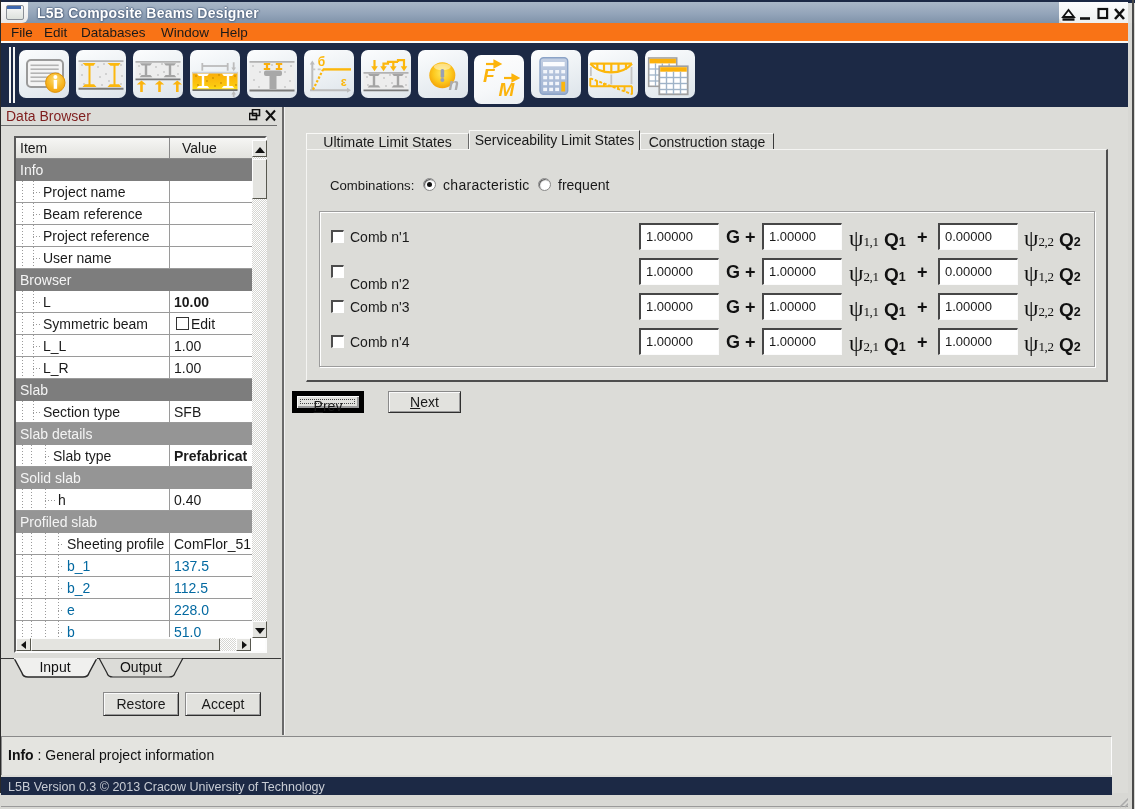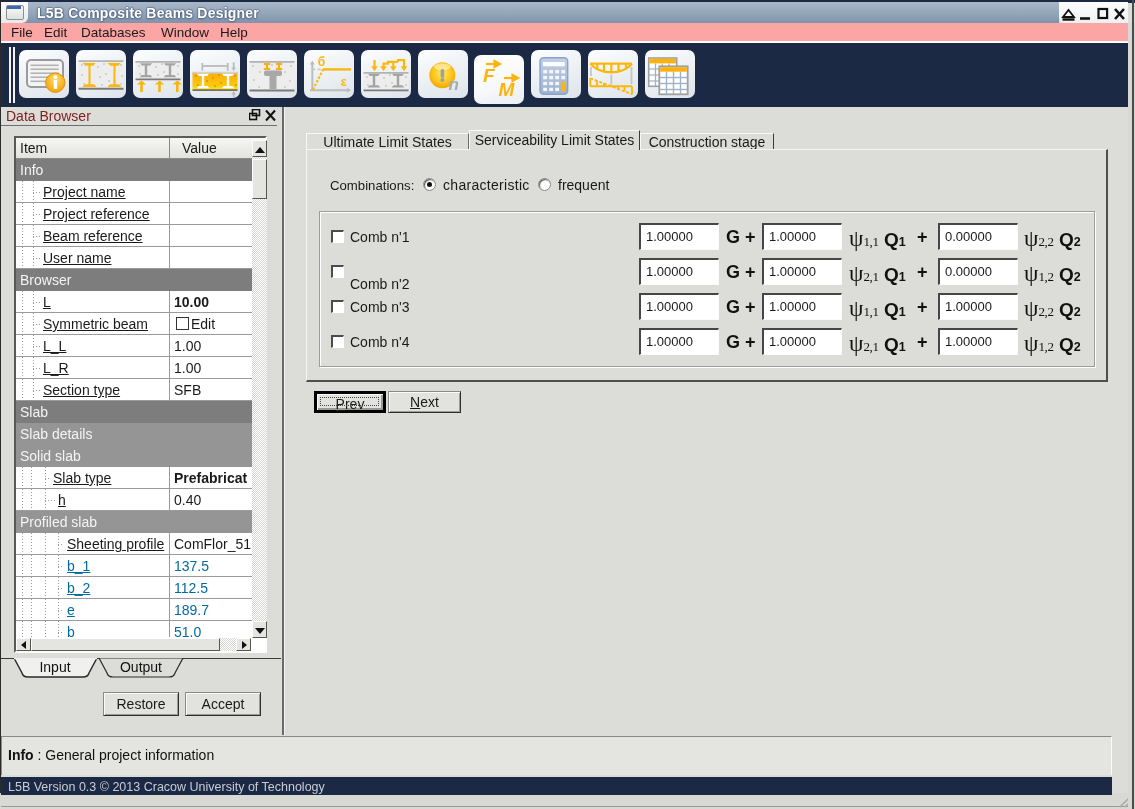--- a/index.html
+++ b/index.html
@@ -13,39 +13,39 @@
 #frame-bottom{left:0;top:793px;width:1135px;height:16px;background:#d8d8d4;}
 #frame-bottom-line{left:1px;top:806px;width:1132px;height:1px;background:#9a9a9a;}
 
 #titlebar{left:1px;top:2px;width:1058px;height:21px;background:linear-gradient(180deg,#a9b7c7 0%,#94a5ba 55%,#8093aa 100%);}
 #title-iconbox{left:1px;top:2px;width:27px;height:21px;background:linear-gradient(180deg,#fdfdfd,#e8e8e8);border-radius:0 0 6px 0;}
 #title-icon{left:6px;top:5px;width:16px;height:13px;background:linear-gradient(180deg,#f8f8f8,#dde2dd);border:1px solid #8a8f96;border-radius:2px;}
 #title-icon-bar{left:7px;top:6px;width:14px;height:3px;background:#3e68ae;}
 #title-text{left:37px;top:5px;font-size:14px;font-weight:bold;color:#ffffff;text-shadow:0 1px 2px #4e5f79, 1px 0 1px #5d6f88, -1px 0 1px #7487a0, 0 -1px 1px #7487a0;letter-spacing:0.2px;}
 #title-controls{left:1059px;top:2px;width:69px;height:21px;background:linear-gradient(180deg,#fdfdfd,#eef0f0);border-radius:0 0 0 6px;}
 
-#menubar{left:1px;top:23px;width:1131px;height:19px;background:#fca5a5;font-size:13.5px;color:#1a1a1a;}
+#menubar{left:1px;top:23px;width:1131px;height:19px;background:#f97316;font-size:13.5px;color:#1a1a1a;}
 #menubar span{position:absolute;top:2px;}
 
 #toolbar{left:1px;top:43px;width:1131px;height:64px;background:#1c2945;}
 .tbtn{position:absolute;top:7px;width:50px;height:48px;border-radius:7px;background:linear-gradient(160deg,#fcfdfe 0%,#eef2f5 45%,#dde4ea 100%);}
 .tbtn.active{top:12px;height:49px;width:50px;background:linear-gradient(160deg,#ffffff 0%,#f6f8fa 60%,#eaeef2 100%);}
 .thandle{position:absolute;left:8px;top:4px;width:2px;height:56px;border-left:2px solid #f4f4f4;border-right:2px solid #f4f4f4;}
 
 #dbtitle{left:6px;top:108px;font-size:14px;color:#7f1d1d;}
 #dbline{left:0px;top:125px;width:277px;height:1px;background:#6e6e6e;}
 #dtable{left:14px;top:136px;width:253px;height:517px;background:#ffffff;border-top:2px solid #5a5a5a;border-left:2px solid #5a5a5a;border-right:2px solid #fcfcfc;border-bottom:2px solid #fcfcfc;box-sizing:border-box;}
 #thead{position:absolute;left:0;top:0px;width:249px;height:21px;background:linear-gradient(180deg,#f6f6f4,#e2e2de);border-bottom:1px solid #8a8a8a;box-sizing:border-box;}
 #thead .hcell{position:absolute;top:2px;font-size:14px;color:#1a1a1a;}
 #rows{position:absolute;left:0;top:21px;width:236px;height:478px;overflow:hidden;}
 .trow{position:relative;width:100%;height:22px;box-sizing:border-box;border-bottom:1px solid #9a9a9a;background:#fff;}
 .sect{background:#7d7d7d;color:#f4f4f4;font-size:14px;border-bottom:none;}
 .sect.l2{background:#959595;}
 .sect .st{position:absolute;left:4px;top:3px;}
-.itxt{position:absolute;top:3px;font-size:14px;color:#1a1a1a;white-space:nowrap;text-decoration:underline;}
+.itxt{position:absolute;top:3px;font-size:14px;color:#1a1a1a;white-space:nowrap;}
 .vtxt{position:absolute;left:158px;top:3px;font-size:14px;color:#1a1a1a;white-space:nowrap;}
 .gray .itxt,.gray .vtxt{color:#0369a1;}
 .vdiv{position:absolute;left:153px;top:0;width:1px;height:22px;background:#9a9a9a;}
 .dots-v{position:absolute;top:0;width:1px;height:22px;background-image:repeating-linear-gradient(180deg,#9a9a9a 0,#9a9a9a 1px,transparent 1px,transparent 3px);}
 .dots-h{position:absolute;top:11px;height:1px;background-image:repeating-linear-gradient(90deg,#9a9a9a 0,#9a9a9a 1px,transparent 1px,transparent 3px);}
 
 .sb-btn{position:absolute;background:#e4e4e0;border-top:1px solid #fdfdfd;border-left:1px solid #fdfdfd;border-right:1px solid #58584f;border-bottom:1px solid #58584f;box-sizing:border-box;}
 .sb-thumb{position:absolute;background:#e4e4e0;border-top:1px solid #fdfdfd;border-left:1px solid #fdfdfd;border-right:1px solid #58584f;border-bottom:1px solid #58584f;box-sizing:border-box;}
 .sb-track{position:absolute;background-image:conic-gradient(#ffffff 25%,#d6d6d2 0 50%,#ffffff 0 75%,#d6d6d2 0);background-size:2px 2px;}
 
@@ -420,29 +420,29 @@
         <span class="dots-v" style="left:17px"></span>
         <span class="dots-h" style="left:17px;width:7px"></span>
         <span class="itxt" style="left:27px">Project name</span>
         <span class="vdiv"></span>
         <span class="vtxt"></span>
       </div>
       <div class="trow">
         <span class="dots-v" style="left:6px"></span>
         <span class="dots-v" style="left:17px"></span>
         <span class="dots-h" style="left:17px;width:7px"></span>
+        <span class="itxt" style="left:27px">Beam reference</span>
+        <span class="vdiv"></span>
+        <span class="vtxt"></span>
+      </div>
+      <div class="trow">
+        <span class="dots-v" style="left:6px"></span>
+        <span class="dots-v" style="left:17px"></span>
+        <span class="dots-h" style="left:17px;width:7px"></span>
         <span class="itxt" style="left:27px">Project reference</span>
-        <span class="vdiv"></span>
-        <span class="vtxt"></span>
-      </div>
-      <div class="trow">
-        <span class="dots-v" style="left:6px"></span>
-        <span class="dots-v" style="left:17px"></span>
-        <span class="dots-h" style="left:17px;width:7px"></span>
-        <span class="itxt" style="left:27px">Beam reference</span>
         <span class="vdiv"></span>
         <span class="vtxt"></span>
       </div>
       <div class="trow">
         <span class="dots-v" style="left:6px"></span>
         <span class="dots-v" style="left:17px"></span>
         <span class="dots-h" style="left:17px;width:7px"></span>
         <span class="itxt" style="left:27px">User name</span>
         <span class="vdiv"></span>
         <span class="vtxt"></span>
@@ -476,45 +476,45 @@
         <span class="vtxt">1.00</span>
       </div>
       <div class="trow">
         <span class="dots-v" style="left:6px"></span>
         <span class="dots-v" style="left:17px"></span>
         <span class="dots-h" style="left:17px;width:7px"></span>
         <span class="itxt" style="left:27px">L_R</span>
         <span class="vdiv"></span>
         <span class="vtxt">1.00</span>
       </div>
-      <div class="trow">
-        <span class="dots-v" style="left:6px"></span>
-        <span class="dots-v" style="left:17px"></span>
-        <span class="dots-h" style="left:17px;width:7px"></span>
-        <span class="itxt" style="left:27px">Section type</span>
-        <span class="vdiv"></span>
-        <span class="vtxt">SFB</span>
-      </div>
       <div class="trow sect">
         <span class="st">Slab</span>
       </div>
+      <div class="trow">
+        <span class="dots-v" style="left:6px"></span>
+        <span class="dots-v" style="left:17px"></span>
+        <span class="dots-h" style="left:17px;width:7px"></span>
+        <span class="itxt" style="left:27px">Section type</span>
+        <span class="vdiv"></span>
+        <span class="vtxt">SFB</span>
+      </div>
       <div class="trow sect l2">
         <span class="st">Slab details</span>
-      </div>
-      <div class="trow sect l2">
-        <span class="st">Solid slab</span>
       </div>
       <div class="trow">
         <span class="dots-v" style="left:6px"></span>
         <span class="dots-v" style="left:15px"></span>
         <span class="dots-v" style="left:29px"></span>
         <span class="dots-h" style="left:29px;width:5px"></span>
         <span class="itxt" style="left:37px">Slab type</span>
         <span class="vdiv"></span>
         <span class="vtxt" style="font-weight:bold">Prefabricat</span>
+      </div>
+      <div class="trow sect l2">
+        <span class="st">Solid slab</span>
       </div>
       <div class="trow">
         <span class="dots-v" style="left:6px"></span>
         <span class="dots-v" style="left:15px"></span>
         <span class="dots-v" style="left:29px"></span>
         <span class="dots-h" style="left:29px;width:10px"></span>
         <span class="itxt" style="left:42px">h</span>
         <span class="vdiv"></span>
         <span class="vtxt">0.40</span>
       </div>
@@ -552,21 +552,21 @@
         <span class="vtxt">112.5</span>
       </div>
       <div class="trow gray">
         <span class="dots-v" style="left:6px"></span>
         <span class="dots-v" style="left:15px"></span>
         <span class="dots-v" style="left:29px"></span>
         <span class="dots-v" style="left:42px"></span>
         <span class="dots-h" style="left:42px;width:6px"></span>
         <span class="itxt" style="left:51px">e</span>
         <span class="vdiv"></span>
-        <span class="vtxt">189.7</span>
+        <span class="vtxt">228.0</span>
       </div>
       <div class="trow gray">
         <span class="dots-v" style="left:6px"></span>
         <span class="dots-v" style="left:15px"></span>
         <span class="dots-v" style="left:29px"></span>
         <span class="dots-v" style="left:42px"></span>
         <span class="dots-h" style="left:42px;width:6px"></span>
         <span class="itxt" style="left:51px">b</span>
         <span class="vdiv"></span>
         <span class="vtxt">51.0</span>
@@ -620,21 +620,21 @@
     <div class="abs cb" style="left:331px;top:335px"></div>
     <div class="abs lbl" style="left:350px;top:334px">Comb n'4</div>
     <div class="abs field" style="left:639px;top:328px">1.00000</div>
     <div class="abs blbl" style="left:726px;top:332px">G +</div>
     <div class="abs field" style="left:762px;top:328px">1.00000</div>
     <div class="abs psi" style="left:849px;top:331px">ψ<span class="ps">2,1</span><span class="q"> Q</span><span class="qs">1</span></div>
     <div class="abs blbl" style="left:917px;top:332px">+</div>
     <div class="abs field" style="left:938px;top:328px">1.00000</div>
     <div class="abs psi" style="left:1024px;top:331px">ψ<span class="ps">1,2</span><span class="q"> Q</span><span class="qs">2</span></div>
   </div>
-<div class="abs wbtn" style="left:314px;top:391px;width:72px;height:22px;line-height:20px;border:3px solid #000000;box-shadow:inset 1px 1px 0 #fafafa,inset -2px -2px 0 #9a9a9a"><div style="position:absolute;left:3px;top:3px;right:4px;bottom:4px;border:1px dotted #444"></div><u>P</u>rev</div>
+<div class="abs wbtn" style="left:292px;top:391px;width:72px;height:22px;line-height:20px;border:5px solid #000000;box-shadow:inset 1px 1px 0 #fafafa,inset -2px -2px 0 #9a9a9a"><div style="position:absolute;left:3px;top:3px;right:4px;bottom:4px;border:1px dotted #444"></div><u>P</u>rev</div>
 <div class="abs wbtn" style="left:388px;top:391px;width:73px;height:22px;line-height:20px"><u>N</u>ext</div>
 
 <div class="abs" id="infobar"></div>
 <div class="abs" id="infotext"><b>Info</b> : General project information</div>
 <div class="abs" id="statusbar"></div>
 <div class="abs" id="statustext">L5B Version 0.3 © 2013 Cracow University of Technology</div>
 <svg class="abs" style="left:1117px;top:792px;width:16px;height:16px" viewBox="0 0 16 16">
   <g stroke="#aaaaaa" stroke-width="1.6">
     <line x1="15" y1="3" x2="3" y2="15"></line>
       <line x1="15" y1="8" x2="8" y2="15"></line>

